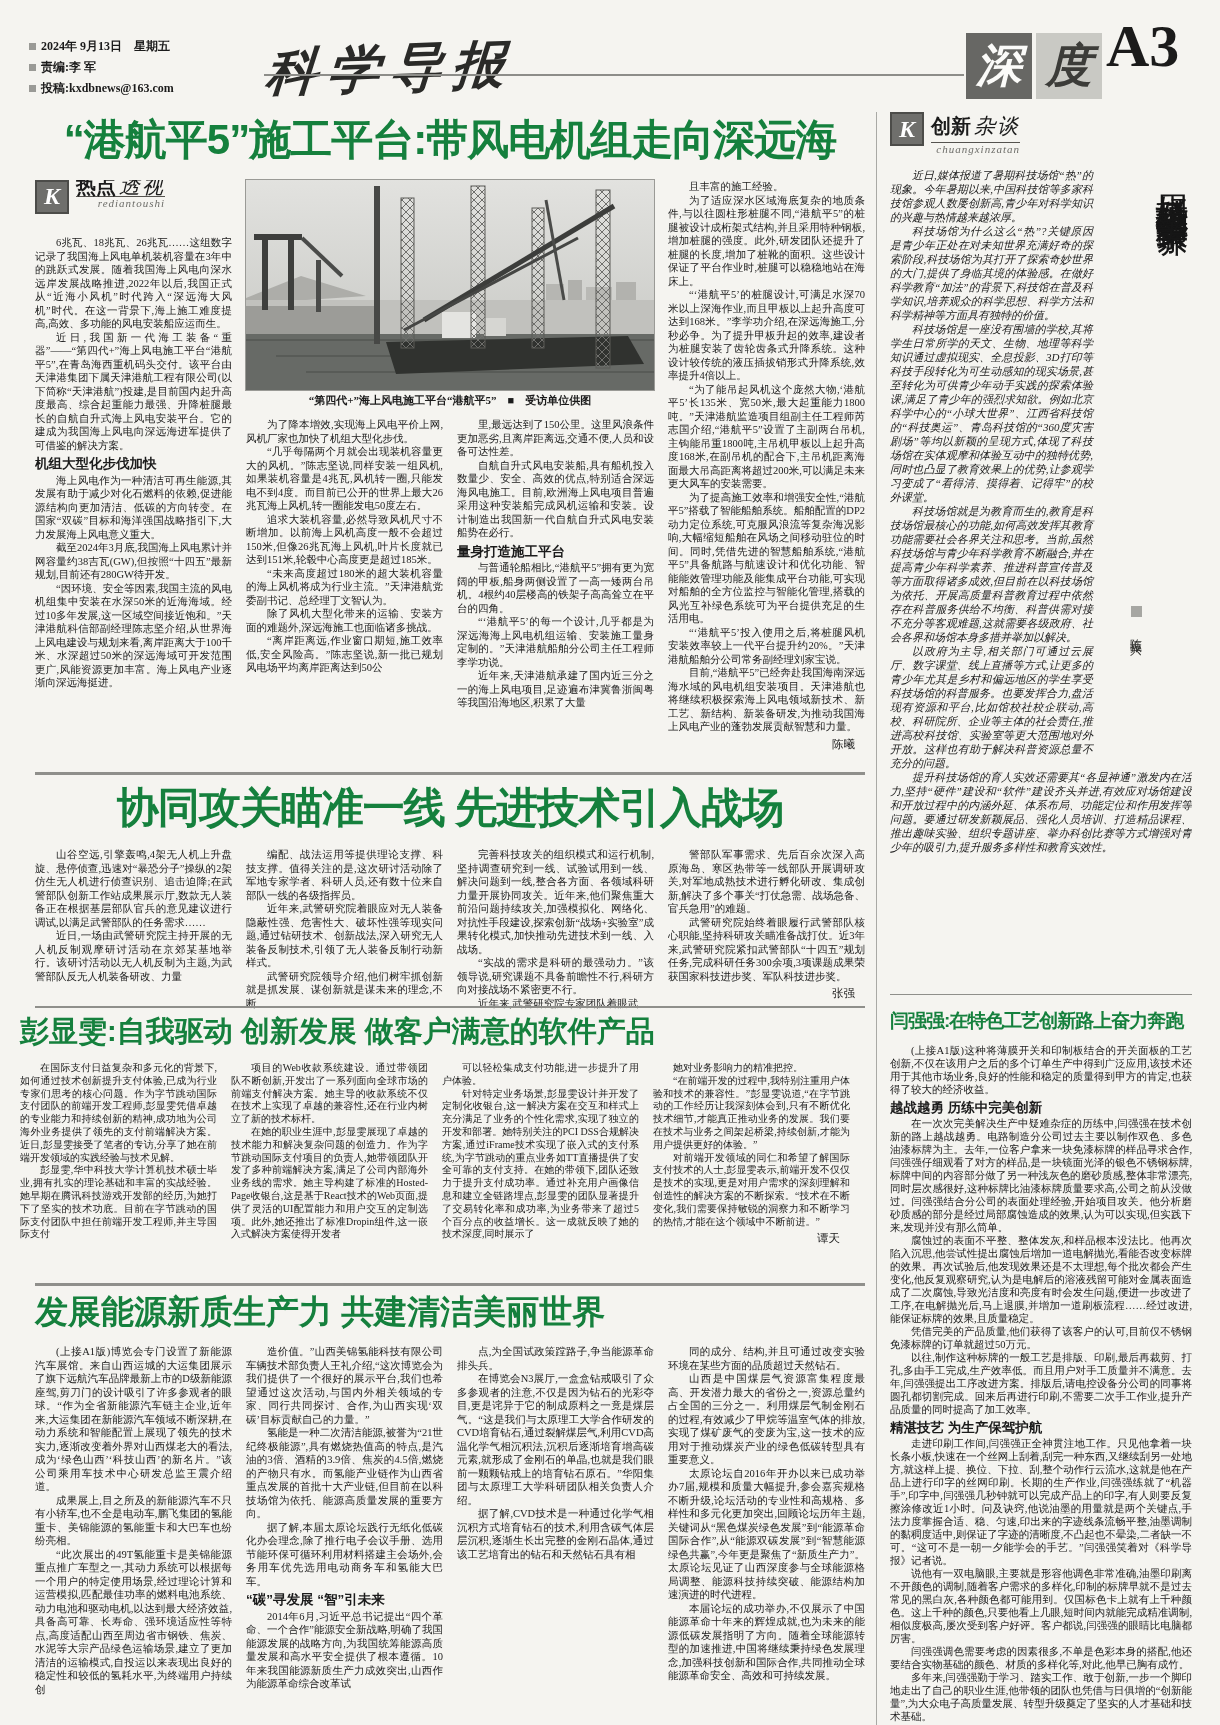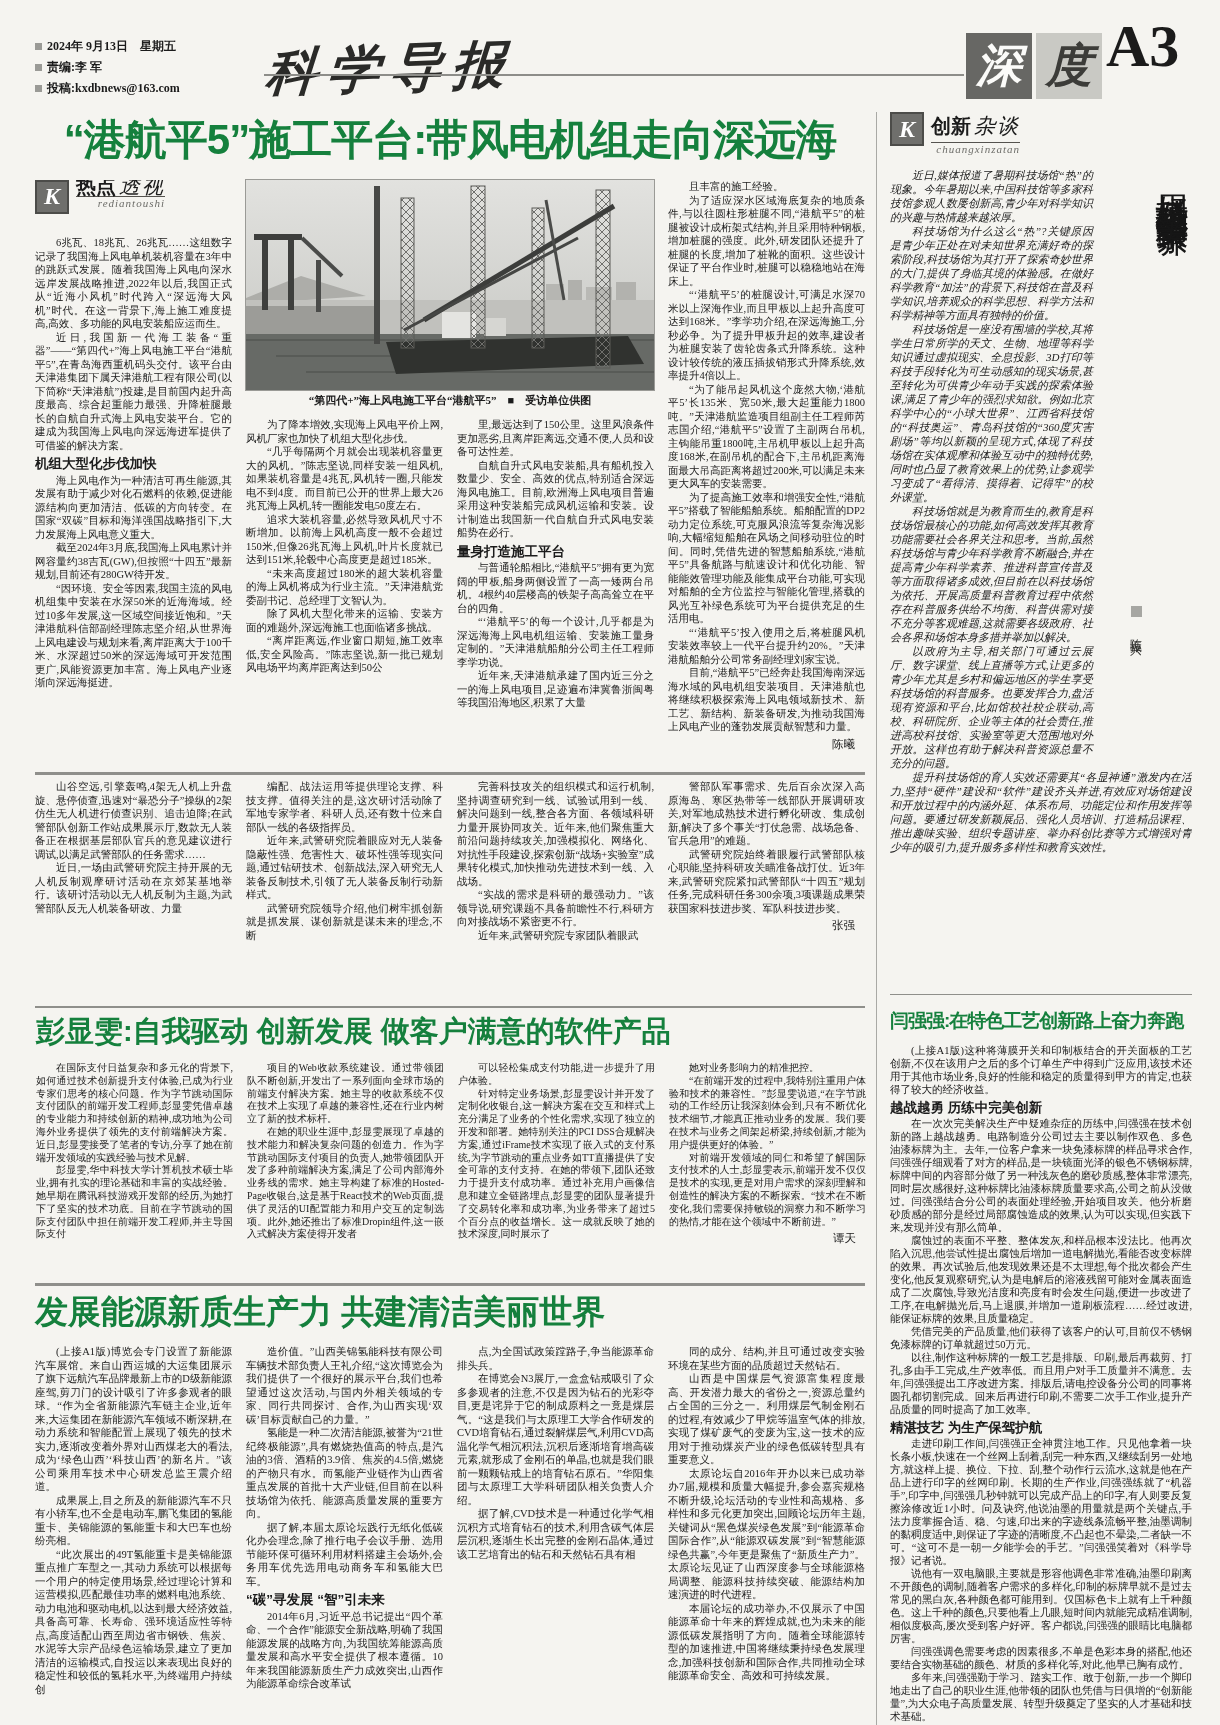--- a/index.html
+++ b/index.html
@@ -2,21 +2,21 @@
 <html><head>
 <meta charset="utf-8">
 <style>
   *{box-sizing:border-box;}
   html,body{margin:0;padding:0;background:#d9d7d2;}
   .page{position:relative;width:1220px;height:1725px;margin:0 auto;background:#f5f4f0;
         font-family:"Liberation Serif","DejaVu Serif",serif;color:#1b1b1b;overflow:hidden;}
   .abs{position:absolute;}
 
   
-  .hdr-info{left:35px;top:36px;width:210px;font-size:12px;font-weight:bold;line-height:21px;}
+  .hdr-info{left:29px;top:36px;width:210px;font-size:12px;font-weight:bold;line-height:21px;}
   .hdr-line{display:flex;align-items:center;gap:5px;}
   .sq{display:inline-block;width:7px;height:7px;background:#9a9a96;flex:0 0 auto;}
   .masthead{left:266px;top:34px;font-size:52px;font-weight:bold;font-style:italic;
             letter-spacing:10px;transform:skewX(-6deg) rotate(-2deg);color:#2a2a28;}
   .hdr-rule{left:264px;top:74px;width:700px;height:2px;background:#8d8d89;}
   .sec-block{top:33px;width:66px;height:66px;display:flex;align-items:center;justify-content:center;
              font-size:46px;font-style:italic;font-weight:bold;font-family:"Liberation Serif",serif;}
   .sec-dark{left:966px;background:#676764;color:#fbfbf9;}
   .sec-light{left:1036px;background:#c9c9c4;color:#3c3c39;}
   .page-no{left:1106px;top:12px;font-size:60px;font-weight:bold;font-family:"Liberation Serif",serif;}
@@ -54,21 +54,21 @@
   .badge-right{display:flex;flex-direction:column;text-align:right;}
   .badge-top{display:flex;align-items:baseline;gap:3px;border-bottom:1px solid #55534f;padding-bottom:2px;}
   .badge-zh{font-family:"Liberation Sans","DejaVu Sans",sans-serif;font-weight:bold;font-size:20px;}
   .badge-script{font-style:italic;font-size:21px;letter-spacing:2px;}
   .badge-py{font-style:italic;color:#6d6d69;font-size:11px;letter-spacing:1px;}
 
   
   .art2{left:35px;top:780px;width:830px;height:224px;}
   .art2 .headline{margin-bottom:12px;}
   .art2 .art-body{height:164px;}
-  .art3{left:36px;top:1012px;width:830px;height:268px;}
+  .art3{left:20px;top:1012px;width:830px;height:268px;}
   .art3 .headline{margin-bottom:10px;}
   .art3 .art-body{height:220px;font-size:10px;line-height:12.8px;}
   .art4{left:35px;top:1290px;width:830px;height:432px;}
   .art4 .headline{margin-bottom:10px;}
   .art4 .art-body{height:378px;}
 
   
   .essay{left:890px;top:112px;width:302px;height:800px;overflow:hidden;}
   .essay-text{font-size:11px;line-height:14px;}
   .essay-text .para{font-style:italic;}
@@ -205,20 +205,21 @@
           <line x1="300" y1="20" x2="318" y2="120" stroke="#4a4b49" stroke-width="3"></line>
         </svg>
         <figcaption>“第四代+”海上风电施工平台“港航平5”　■　受访单位供图</figcaption>
       </figure>
     </div>
   </section>
 
   <div class="abs divider" style="top:772px"></div>
 
   <section class="abs art2">
+    <h2 class="headline h-l">协同攻关瞄准一线 先进技术引入战场</h2>
     <div class="art-body">
       <div class="col">
           <p class="para">山谷空远,引擎轰鸣,4架无人机上升盘旋、悬停侦查,迅速对“暴恐分子”操纵的2架仿生无人机进行侦查识别、追击迫降;在武警部队创新工作站成果展示厅,数款无人装备正在根据基层部队官兵的意见建议进行调试,以满足武警部队的任务需求……</p>
           <p class="para">近日,一场由武警研究院主持开展的无人机反制观摩研讨活动在京郊某基地举行。该研讨活动以无人机反制为主题,为武警部队反无人机装备研改、力量</p>
         </div>
       <div class="col">
           <p class="para">编配、战法运用等提供理论支撑、科技支撑。值得关注的是,这次研讨活动除了军地专家学者、科研人员,还有数十位来自部队一线的各级指挥员。</p>
           <p class="para">近年来,武警研究院着眼应对无人装备隐蔽性强、危害性大、破坏性强等现实问题,通过钻研技术、创新战法,深入研究无人装备反制技术,引领了无人装备反制行动新样式。</p>
           <p class="para">武警研究院领导介绍,他们树牢抓创新就是抓发展、谋创新就是谋未来的理念,不断</p>
         </div>

